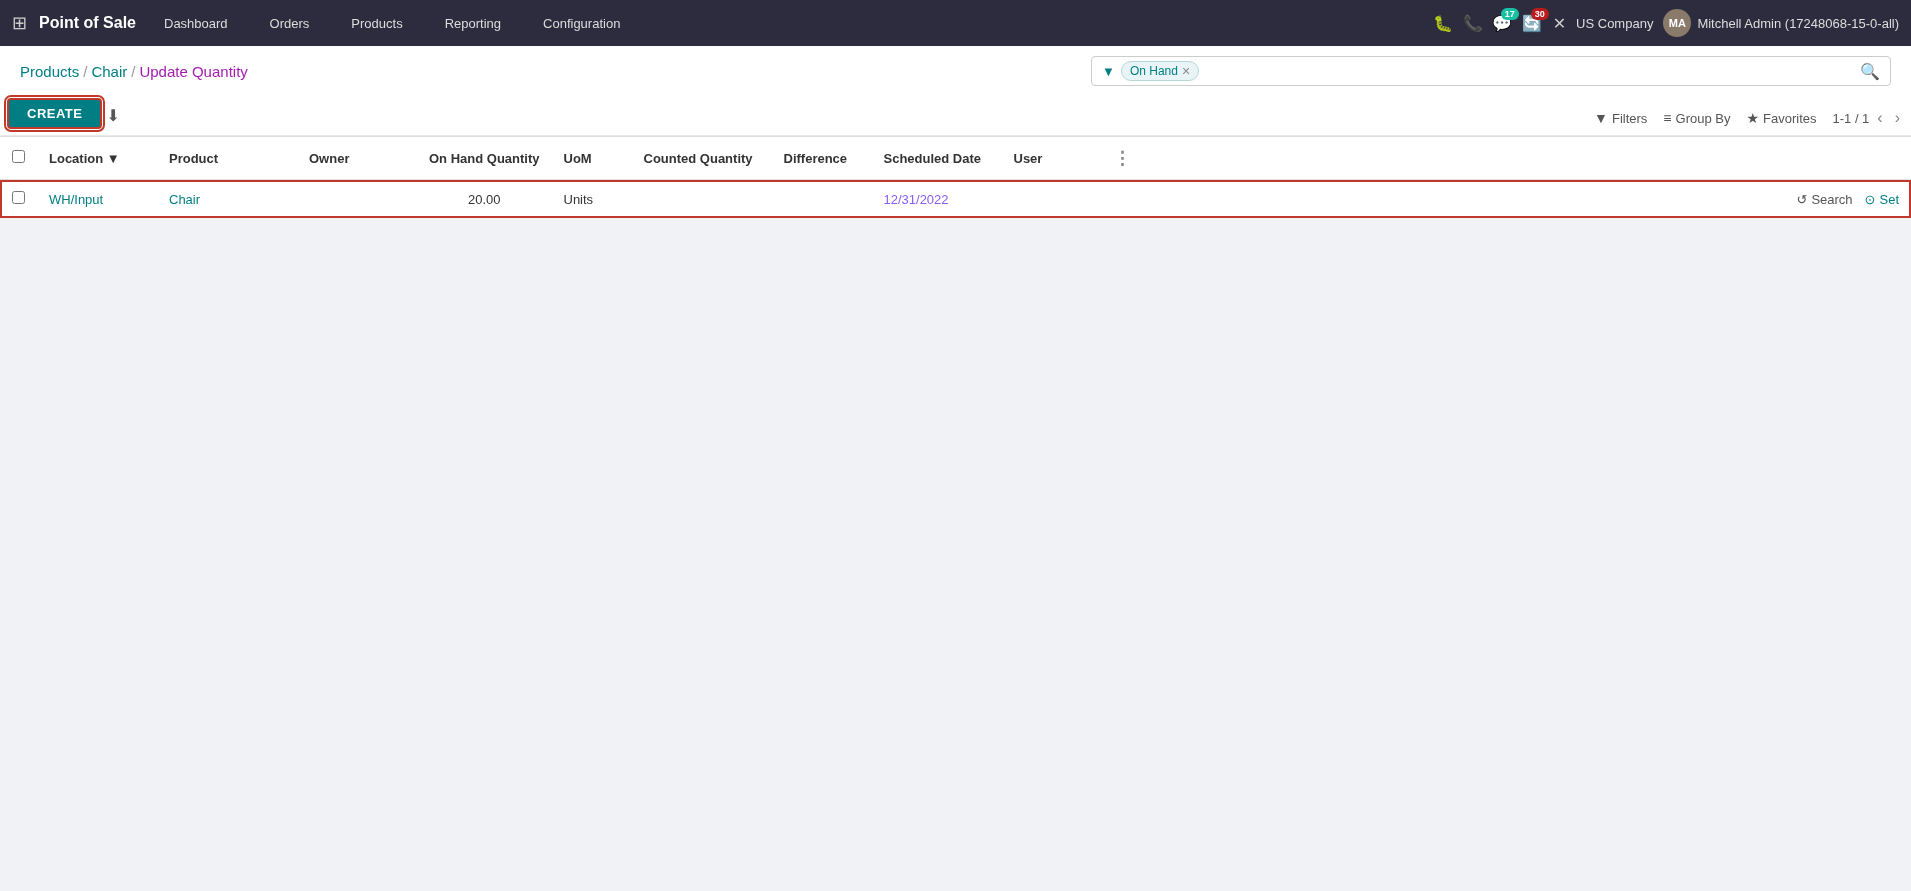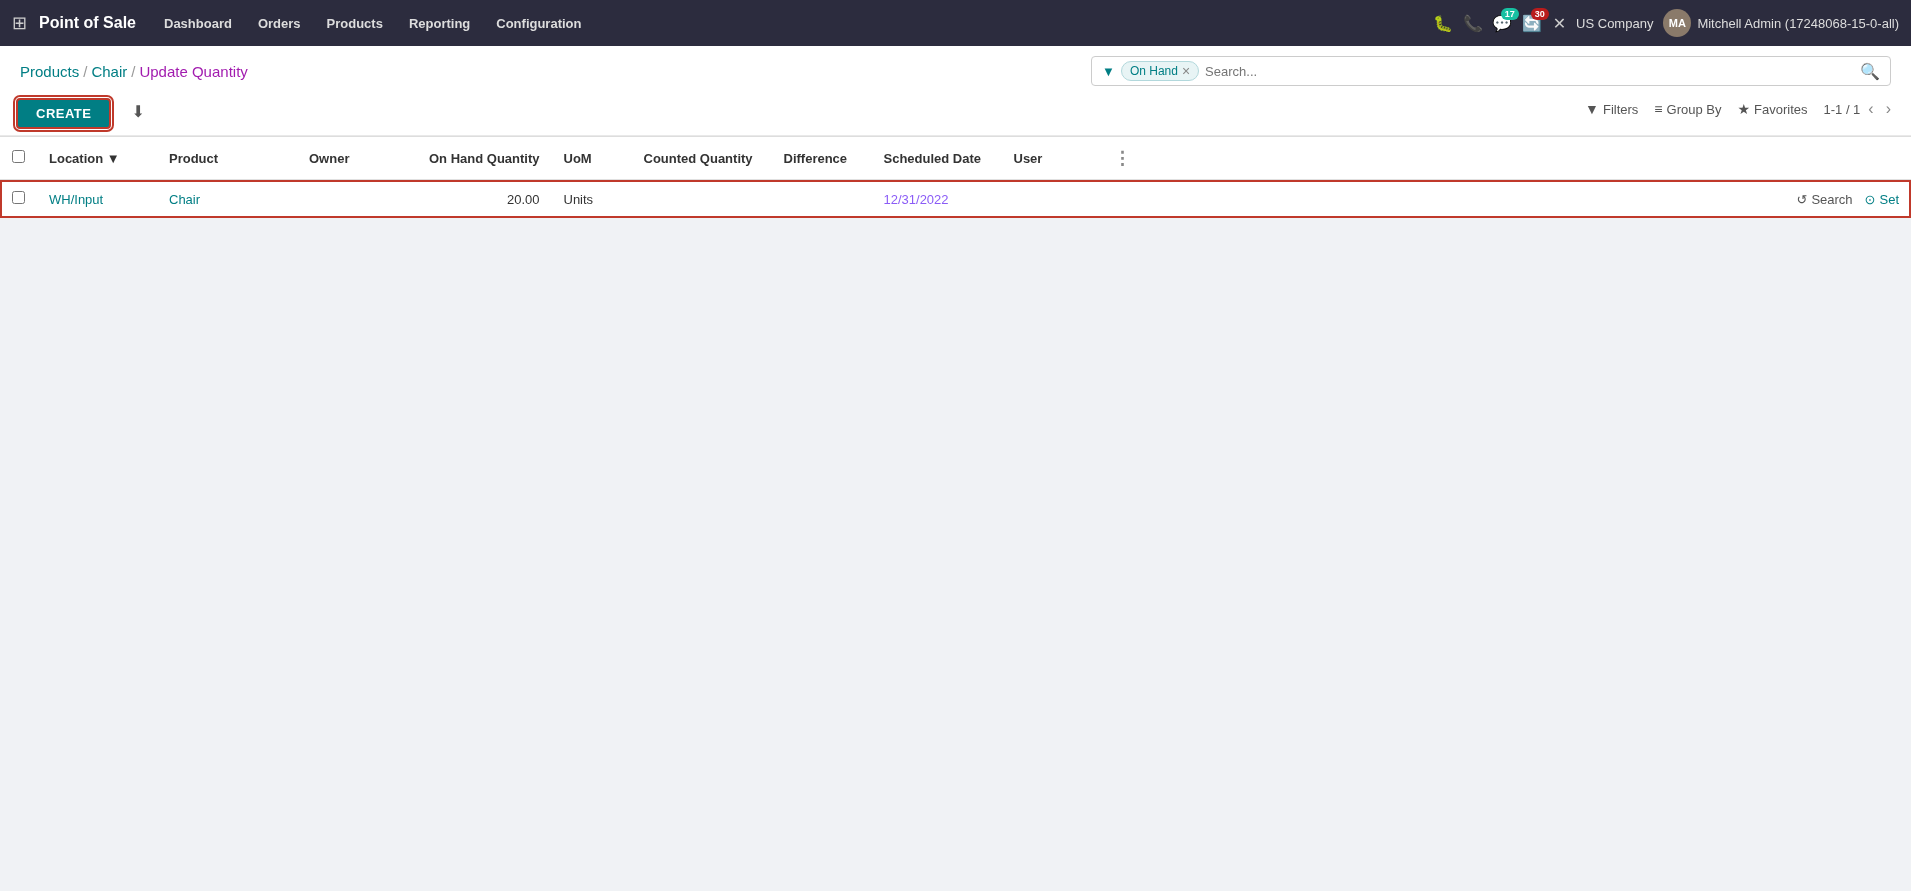--- a/index.html
+++ b/index.html
@@ -24,23 +24,22 @@
       white-space: nowrap;
     }
     .topnav-grid-icon {
       color: #ccc;
       font-size: 18px;
       margin-right: 4px;
       cursor: pointer;
     }
     .topnav-menu {
       display: flex;
-      gap: 2px;
+      gap: 18px;
       flex: 1;
-      font-weight: bold;
     }
     .topnav-menu-item {
       color: #ddd;
       padding: 6px 12px;
       border-radius: 4px;
       cursor: pointer;
       font-size: 13px;
       white-space: nowrap;
     }
     .topnav-right {
@@ -196,23 +195,23 @@
     .search-icon-btn {
       color: #888;
       cursor: pointer;
       font-size: 16px;
       margin-left: auto;
     }
 
     
     .actions-row {
       display: flex;
-      align-items: flex-start;
-      padding: 6px 16px;
-      gap: 16px;
+      align-items: flex-end;
+      padding: 6px 7px;
+      gap: 0;
       border-bottom: 1px solid #e9e9e9;
       background: #fff;
     }
 
     
     .table-container {
       background: #fff;
     }
     table {
       width: 100%;
@@ -235,21 +234,21 @@
     }
     tbody td {
       padding: 10px 12px;
       font-size: 13px;
       color: #333;
       vertical-align: middle;
     }
     .row-checkbox { cursor: pointer; }
     .location-cell { color: #017e84; font-weight: 500; }
     .product-cell { color: #017e84; }
-    .quantity-cell { text-align: right; }
+    .quantity-cell { text-align: center; }
     .scheduled-date { color: #8b5cf6; }
 
     .row-actions {
       display: flex;
       align-items: center;
       gap: 12px;
       justify-content: flex-end;
     }
     .history-btn {
       display: flex;
@@ -332,21 +331,20 @@
       <span class="breadcrumb-sep">/</span>
       <span class="breadcrumb-current">Update Quantity</span>
     </div>
 
     <div style="display:flex; align-items:center; gap:6px; flex:1; margin-left:20px; border:1px solid #ccc; border-radius:4px; padding:4px 10px; max-width:800px;">
       <span class="filter-icon">▼</span>
       <div class="filter-tag">
         <span>On Hand</span>
         <span class="filter-tag-remove">×</span>
       </div>
-      <input type="text" class="search-input" placeholder="Search..." style="">
       <span class="search-icon-btn">🔍</span>
     </div>
   </div>
 
   <div class="actions-row">
     <button class="btn-create">CREATE</button>
     <span class="toolbar-download-icon">⬇</span>
 
     <div class="toolbar-spacer"></div>
 

